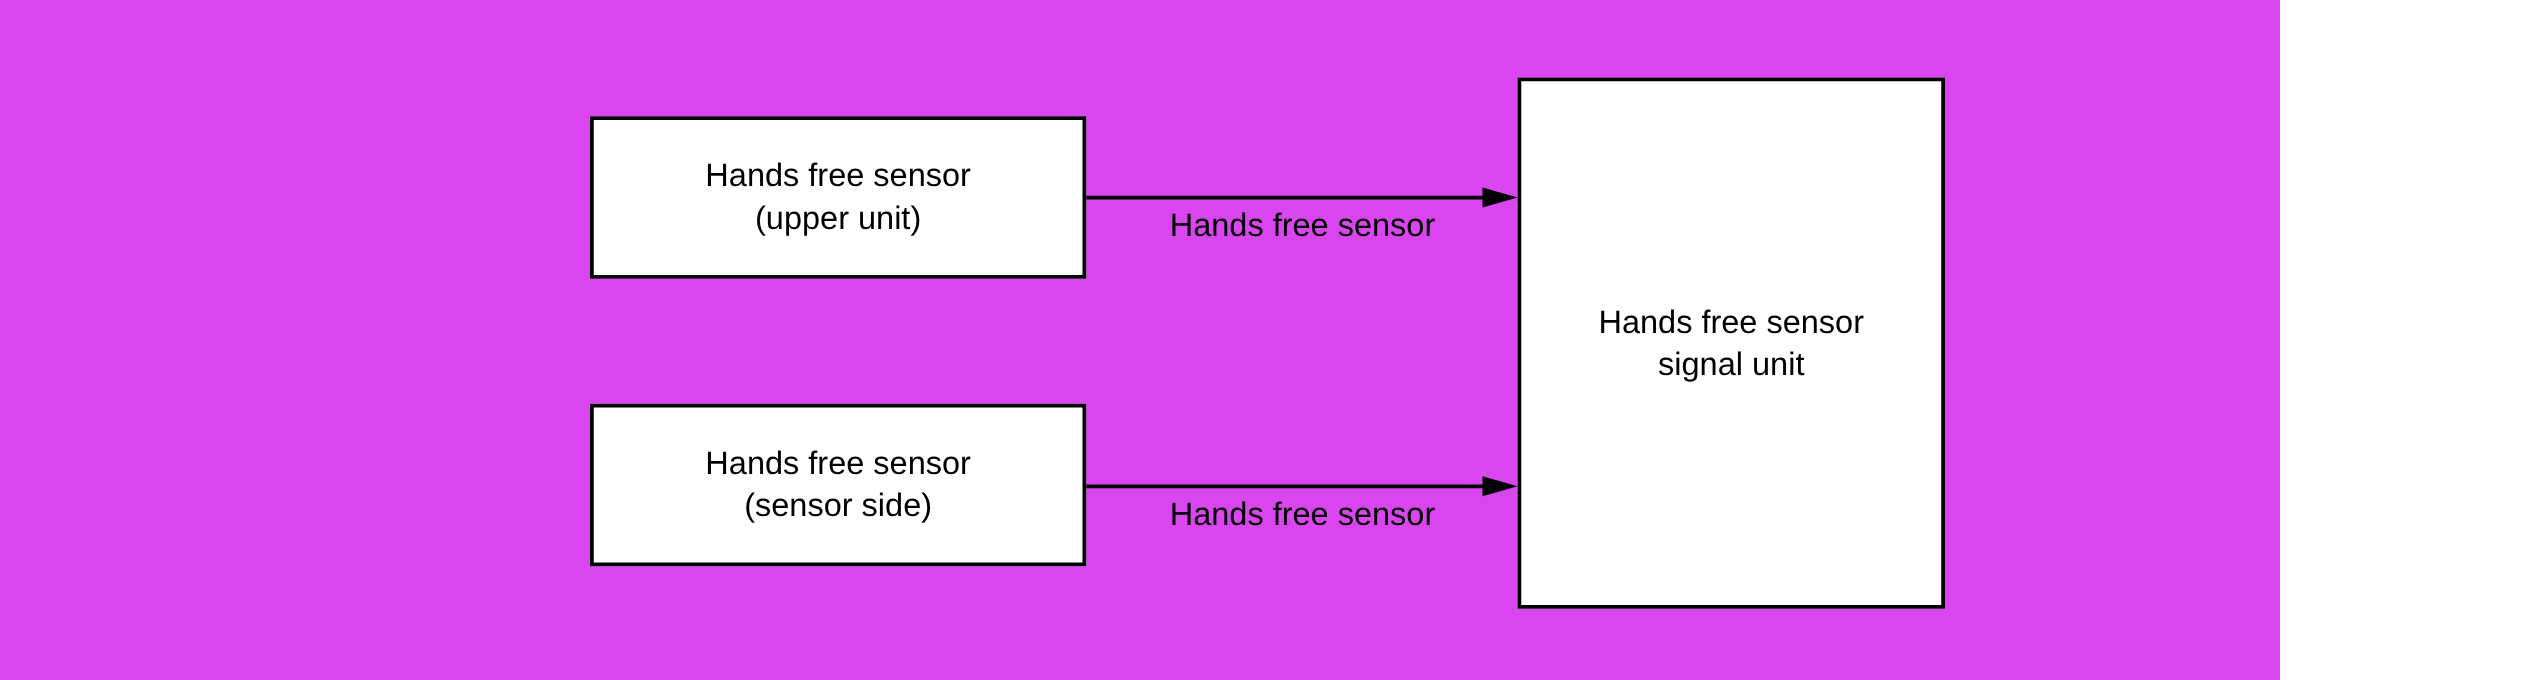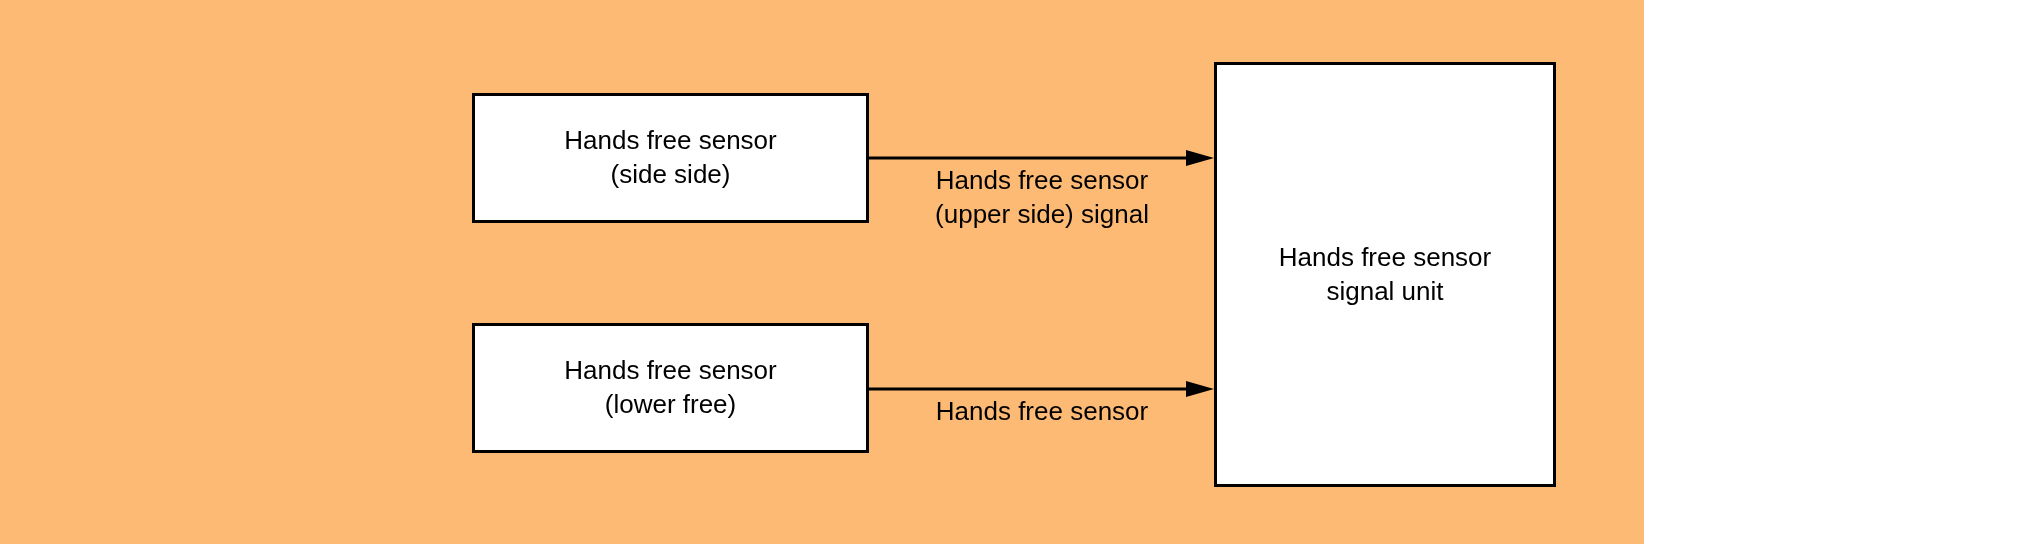--- a/index.html
+++ b/index.html
@@ -7,23 +7,23 @@
     margin: 0;
     padding: 0;
     background: #ffffff;
   }
   body {
     font-family: "Liberation Sans", "DejaVu Sans", sans-serif;
     color: #000000;
   }
   #diagram-canvas {
     position: relative;
-    width: 1644px;
+    width: 1824px;
     height: 544px;
-    background: #fdba74;
+    background: #d946ef;
     overflow: hidden;
   }
 
   
   .block {
     position: absolute;
     box-sizing: border-box;
     border: 3px solid #000000;
     background: #ffffff;
     display: flex;
@@ -100,45 +100,44 @@
     width: 360px;
   }
 </style>
 </head>
 <body>
 
 <div id="diagram-canvas">
 
   <div class="block" id="block-sensor-upper">
     <span class="line">Hands free sensor</span>
-    <span class="line">(side side)</span>
+    <span class="line">(upper unit)</span>
   </div>
 
   <div class="block" id="block-sensor-lower">
     <span class="line">Hands free sensor</span>
-    <span class="line">(lower free)</span>
+    <span class="line">(sensor side)</span>
   </div>
 
   <div class="block" id="block-control-unit">
     <span class="line">Hands free sensor</span>
     <span class="line">signal unit</span>
   </div>
 
   <svg class="arrow-svg" id="arrow-upper" viewBox="0 0 351 22" width="351" height="22">
     <line x1="3" y1="11" x2="322" y2="11" stroke="#000000" stroke-width="3"></line>
     <polygon points="320,3 348,11 320,19" fill="#000000"></polygon>
   </svg>
 
   <svg class="arrow-svg" id="arrow-lower" viewBox="0 0 351 22" width="351" height="22">
     <line x1="3" y1="11" x2="322" y2="11" stroke="#000000" stroke-width="3"></line>
     <polygon points="320,3 348,11 320,19" fill="#000000"></polygon>
   </svg>
 
   <div class="signal-label" id="label-signal-upper">
     <span class="line">Hands free sensor</span>
-    <span class="line">(upper side) signal</span>
   </div>
 
   <div class="signal-label" id="label-signal-lower">
     <span class="line">Hands free sensor</span>
   </div>
 
 </div>
 
 </body></html>

